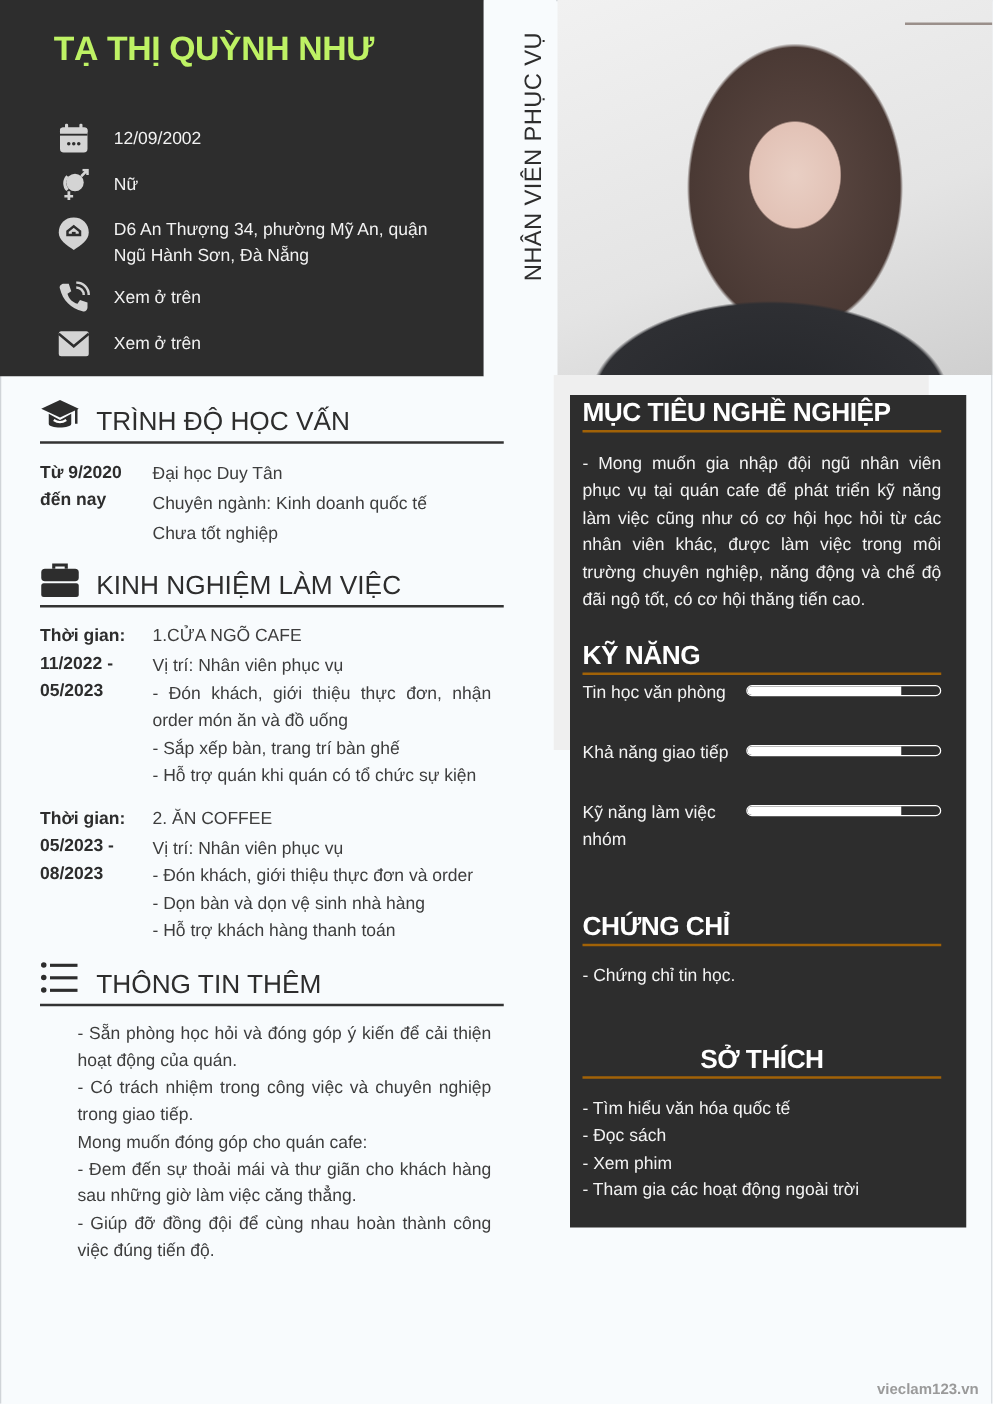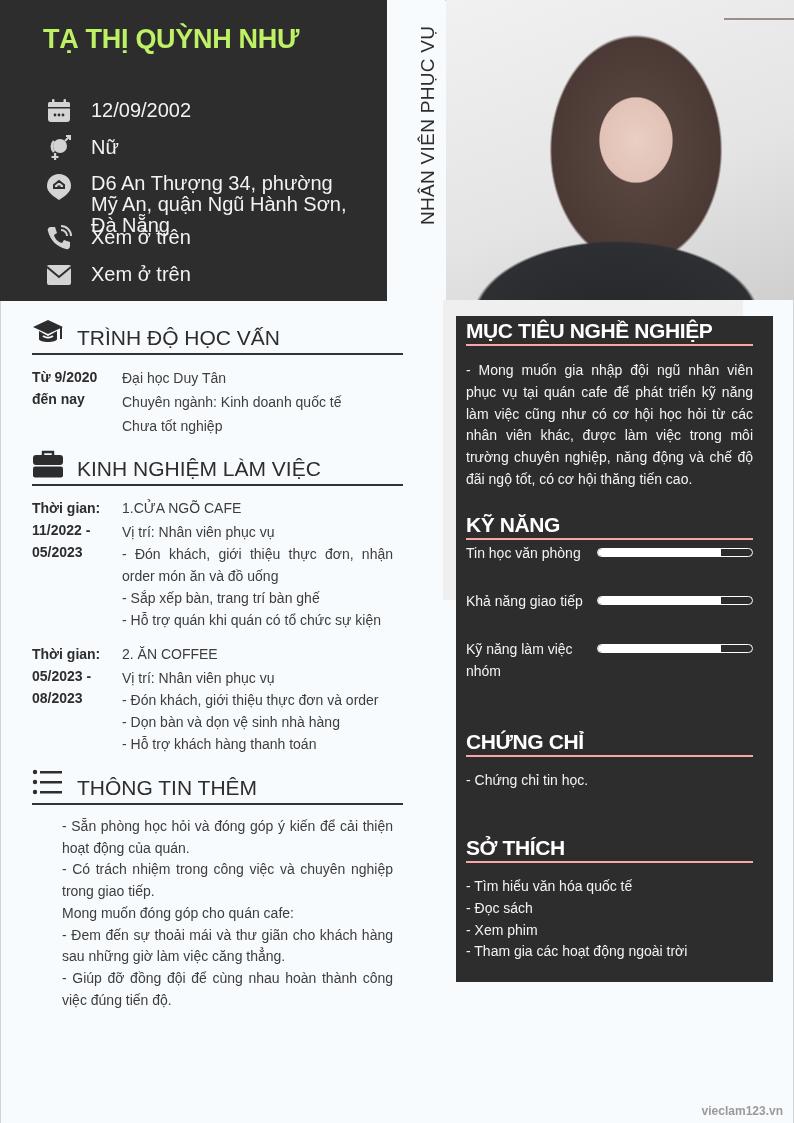--- a/index.html
+++ b/index.html
@@ -19,21 +19,21 @@
   .header {
     position: absolute; left: 0; top: 0; width: 387px; height: 301px;
     background: #2d2d2d; color: #fff;
   }
   .name {
     position: absolute; left: 43px; top: 24px;
     font-size: 27px; font-weight: bold; letter-spacing: -0.3px; color: #bef264;
   }
   .info-row { position: absolute; left: 45px; display: flex; align-items: flex-start; }
   .info-icon { width: 27px; height: 27px; display: flex; align-items: center; justify-content: center; }
-  .info-text { position: absolute; left: 46px; font-size: 20px; line-height: 21px; color: #f2f2f2; width: 270px; }
+  .info-text { position: absolute; left: 46px; font-size: 14px; line-height: 21px; color: #f2f2f2; width: 270px; }
 
   
   .vtitle {
     position: absolute; left: 387px; top: 0; width: 58px; height: 301px;
     background: #f8fbfd;
   }
   .vtitle span {
     position: absolute; left: 30px; top: 225px;
     transform: rotate(-90deg); transform-origin: 0 0;
     font-size: 19px; color: #2d2d2d; white-space: nowrap; letter-spacing: 0.3px;
@@ -72,21 +72,21 @@
   .entry .what div { text-align: justify; }
   .extra { position: absolute; left: 62px; top: 816px; width: 331px; font-size: 14px; line-height: 21.7px; color: #3d3d3d; }
   .extra div { text-align: justify; }
 
   
   .rbox {
     position: absolute; left: 456px; top: 316px; width: 317px; height: 666px;
     background: #2d2d2d; color: #fff;
   }
   .r-title {
-    position: absolute; left: 10px; width: 287px; border-bottom: 2px solid #fca5a5;
+    position: absolute; left: 10px; width: 287px; border-bottom: 2px solid #a16207;
     font-size: 21px; font-weight: bold; letter-spacing: -0.4px; color: #fff; padding-bottom: 1px;
   }
   .r-text { position: absolute; left: 10px; width: 287px; font-size: 14px; line-height: 21.8px; color: #f3f3f3; }
   .r-text.just div { text-align: justify; }
   .skill { position: absolute; left: 10px; width: 287px; }
   .skill .s-label { position: absolute; left: 0; top: 0; width: 125px; font-size: 14px; line-height: 22px; color: #f3f3f3; }
   .skill .bar {
     position: absolute; left: 131px; top: 6px; width: 156px; height: 9px;
     border: 1px solid #fff; border-radius: 5px; overflow: hidden;
   }
@@ -286,21 +286,21 @@
     <div class="bar">
         <div class="fill" style="width:80%;"></div>
       </div>
   </div>
 
   <div class="r-title" style="top:414px;">CHỨNG CHỈ</div>
   <div class="r-text" style="top:454px; line-height:21px;">
     <div>- Chứng chỉ tin học.</div>
   </div>
 
-  <div class="r-title" style="top:520px;">SỞ THÍCH</div>
+  <div class="r-title" style="top:520px;text-align:center;">SỞ THÍCH</div>
   <div class="r-text" style="top:560px;">
     <div>- Tìm hiểu văn hóa quốc tế</div>
     <div>- Đọc sách</div>
     <div>- Xem phim</div>
     <div>- Tham gia các hoạt động ngoài trời</div>
   </div>
 </div>
 
 <div class="footer">vieclam123.vn</div>
 

